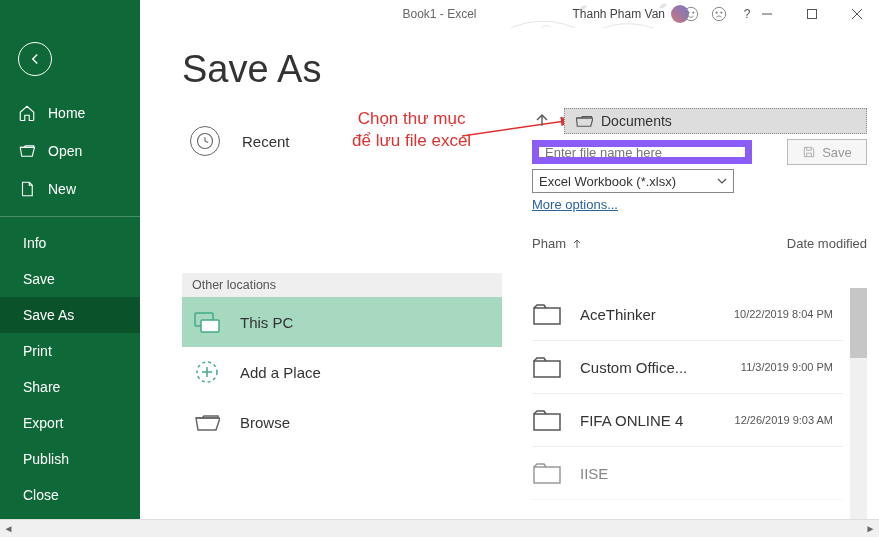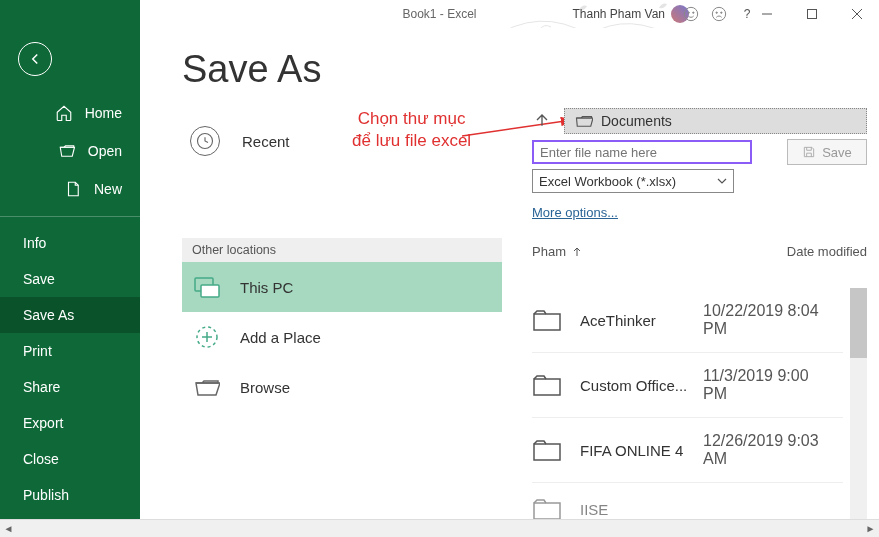--- a/index.html
+++ b/index.html
@@ -47,21 +47,20 @@
   margin-left: 18px;
   margin-bottom: 18px;
   display: flex; align-items: center; justify-content: center;
 }
 .nav-item {
   display: flex; align-items: center;
   padding: 10px 18px;
   font-size: 14px;
   gap: 12px;
   cursor: default;
-  justify-content: flex-end;
 }
 .nav-sub {
   padding: 10px 18px 10px 23px;
   font-size: 14px;
   cursor: default;
 }
 .nav-sub.active { background: #0a5229; }
 .nav-icon { width: 18px; height: 18px; stroke: #fff; fill: none; stroke-width: 1.5; }
 
 .main {
@@ -99,21 +98,21 @@
 }
 .arrow-svg {
   position: absolute; left: 280px; top: -2px;
   pointer-events: none;
 }
 
 .other-head {
   background: #efefef;
   font-size: 12.5px; color: #555;
   padding: 5px 10px;
-  margin-top: 74px;
+  margin-top: 109px;
 }
 .loc-item {
   display: flex; align-items: center; gap: 20px;
   padding: 14px 12px;
   font-size: 15px;
 }
 .loc-item.active { background: #a6d9c0; }
 .loc-icon { width: 26px; height: 22px; display:flex; align-items:center; justify-content:center; }
 
 .right-col {
@@ -124,25 +123,25 @@
 .up-icon { width: 22px; height: 22px; cursor: default; }
 .path-box {
   flex: 1; border: 1px dotted #888; background: #ddd;
   display: flex; align-items: center; gap: 8px;
   padding: 4px 10px; font-size: 14px;
 }
 .folder-mini { width:18px; height:14px; }
 
 .filename-input {
   width: 100%; max-width: 220px; height: 24px;
-  border: 2px solid #8b5cf6; padding: 2px 6px;
+  border: 7px solid #8b5cf6; padding: 2px 6px;
   font-size: 13px; color: #888;
 }
 .controls-row { display: flex; align-items: center; gap: 12px; margin-bottom: 4px; }
-.controls-row2 { display: flex; align-items: center; gap: 12px; margin-bottom: 12px; }
+.controls-row2 { display: flex; align-items: center; gap: 12px; margin-bottom: 4px; }
 .type-select {
   width: 202px; height: 24px;
   border: 1px solid #888; padding: 2px 6px;
   font-size: 13px; background: #fff;
   display:flex; align-items:center; justify-content:space-between;
 }
 .save-btn {
   width: 80px; height: 26px;
   border: 1px solid #bbb; background: #f6f6f6;
   display: flex; align-items: center; justify-content: center; gap: 6px;
@@ -173,21 +172,21 @@
   border-right: 16px solid transparent;
   padding-right: 8px;
 }
 .file-row {
   display: flex; align-items: center;
   padding: 14px 0;
   border-bottom: 1px solid #eee;
 }
 .file-icon { width: 30px; height: 24px; margin-right: 18px; }
 .file-name { flex: 1; font-size: 15px; white-space: nowrap; overflow: hidden; text-overflow: ellipsis; }
-.file-date { width: 140px; font-size: 16px; color: #555; padding-right: 10px; }
+.file-date { width: 140px; font-size: 11px; color: #555; text-align: right; padding-right: 10px; }
 
 .vscroll {
   position: absolute; right: 0; top: 180px; bottom: 0; width: 17px;
   background: #f0f0f0;
 }
 .vthumb { position: absolute; top: 0; width: 100%; height: 70px; background: #c6c6c6; }
 
 .hscroll {
   position: absolute; left: 0; right: 0; bottom: 0; height: 18px;
   background: #f0f0f0; border-top: 1px solid #ddd;
@@ -278,22 +277,22 @@
       </svg>
     <span>New</span>
   </div>
   <div style="height:1px;background:rgba(255,255,255,0.25);margin:8px 0;"></div>
   <div class="nav-sub">Info</div>
   <div class="nav-sub">Save</div>
   <div class="nav-sub active">Save As</div>
   <div class="nav-sub">Print</div>
   <div class="nav-sub">Share</div>
   <div class="nav-sub">Export</div>
+  <div class="nav-sub">Publish</div>
   <div class="nav-sub">Close</div>
-  <div class="nav-sub">Publish</div>
 </div>
 
 <div class="main">
   <div class="page-title">Save As</div>
 
   <div class="left-col">
     <div class="recent-row">
       <div class="recent-icon">
         <svg width="18" height="18" viewBox="0 0 24 24" fill="none" stroke="#666" stroke-width="1.5">
             <circle cx="12" cy="12" r="10"></circle>

